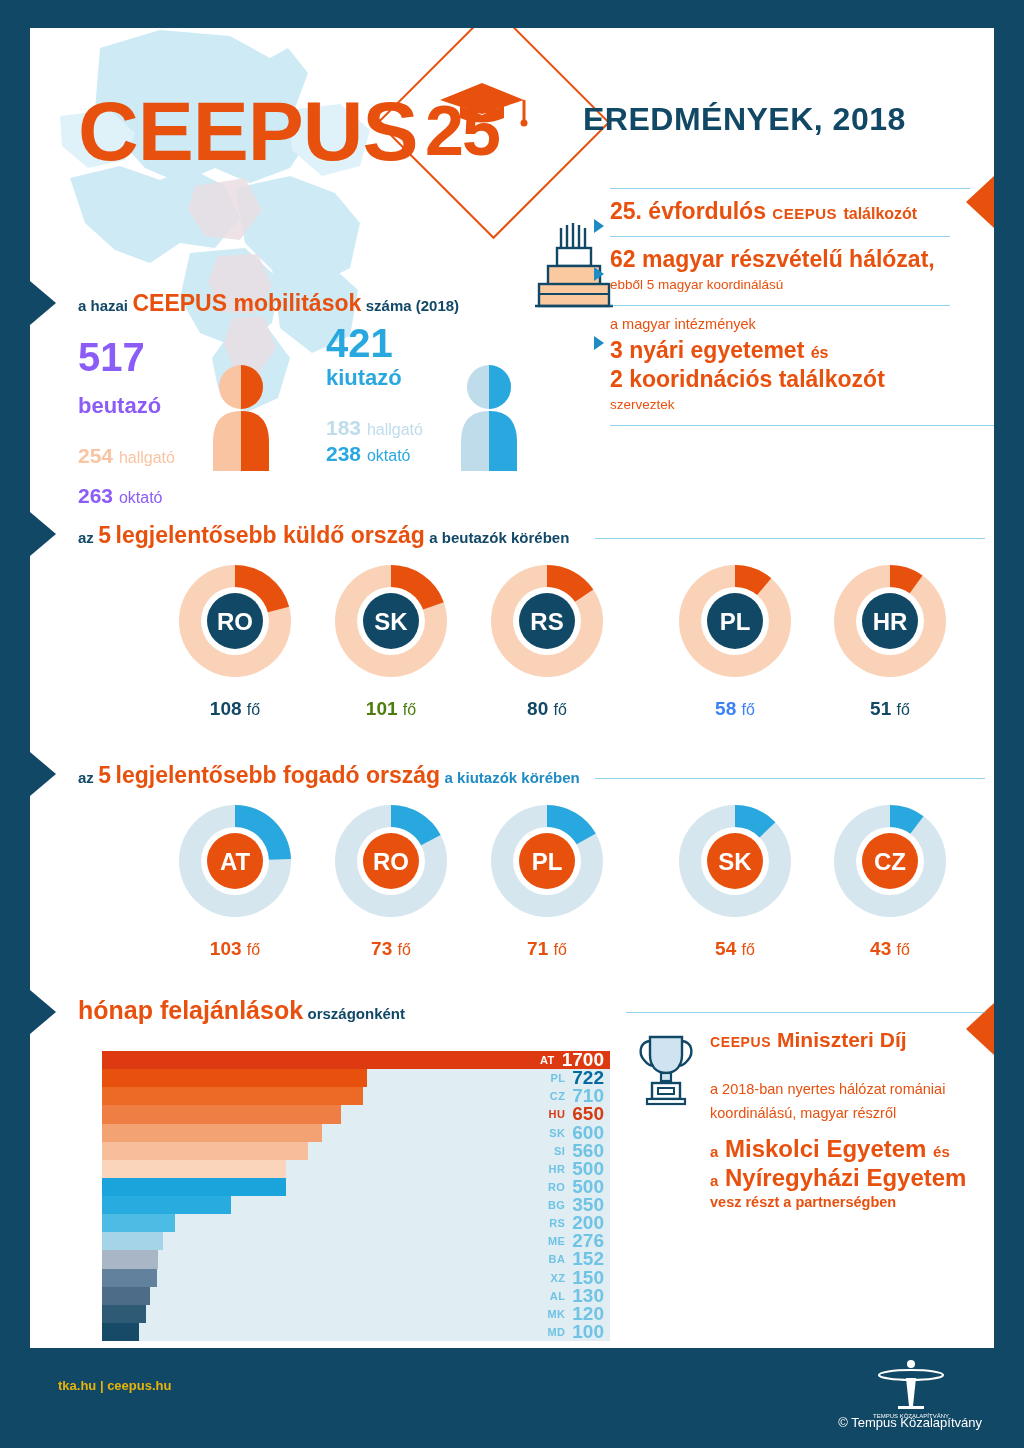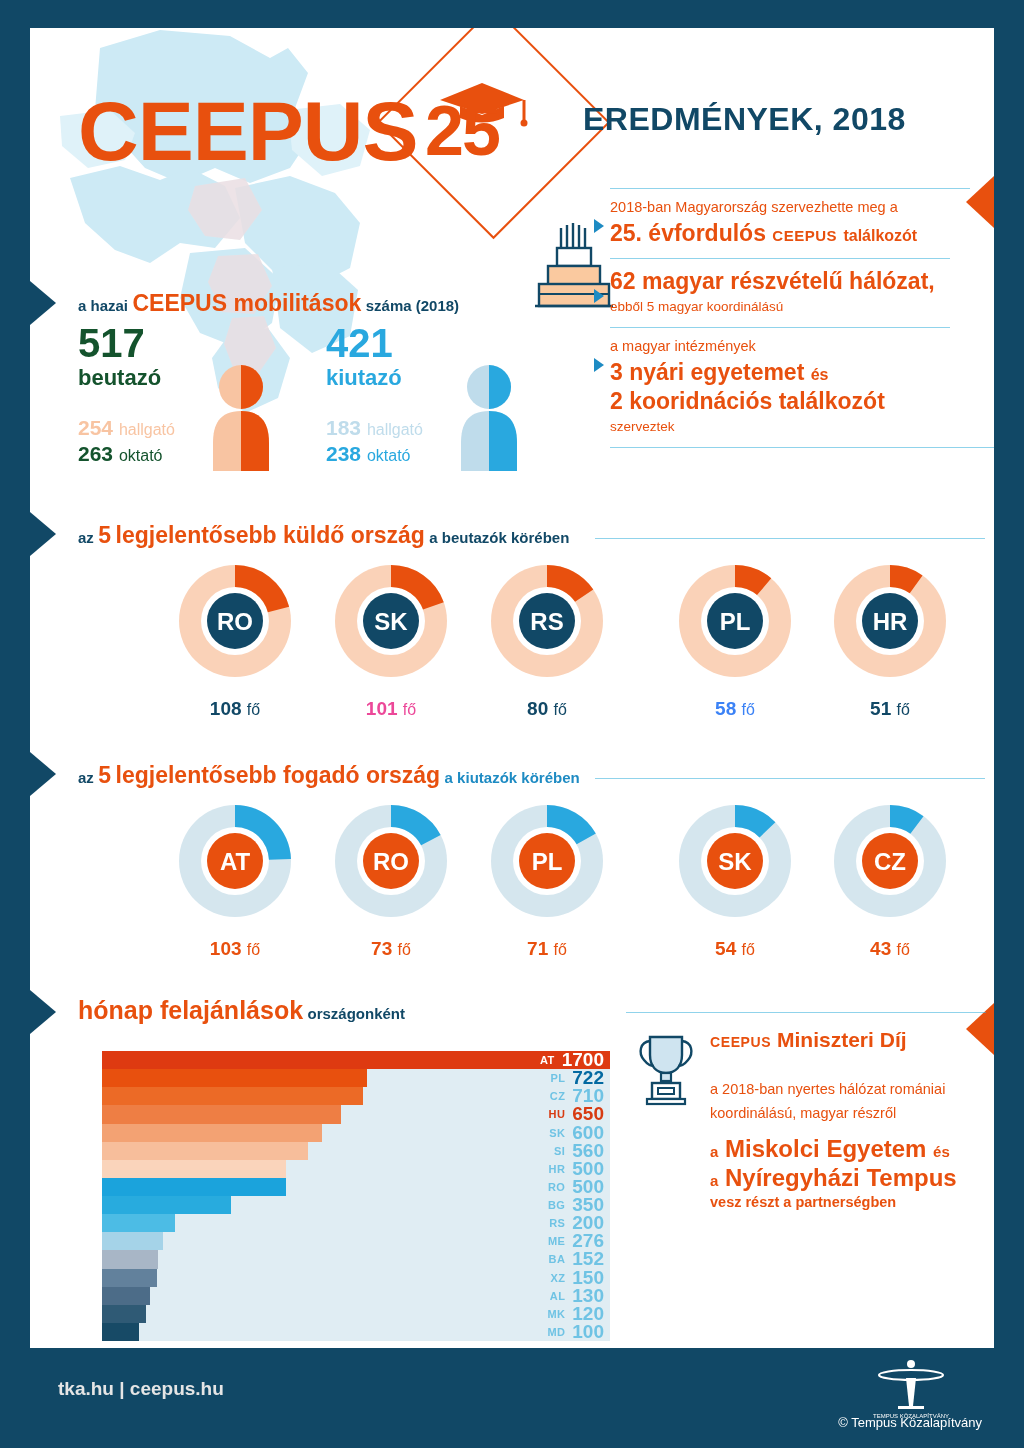--- a/index.html
+++ b/index.html
@@ -98,21 +98,21 @@
   .sh-main { font-size: 23px; font-weight: bold; color: #E8500E; }
   .sh-post { font-size: 15px; font-weight: bold; color: #1E8BC3; }
   .sh-post-navy { font-size: 15px; font-weight: bold; color: #114866; }
 
   
   .stat-block { position: absolute; }
   .stat-num { font-size: 40px; font-weight: bold; line-height: 1; }
   .stat-lab { font-size: 22px; font-weight: bold; line-height: 1.35; }
   .stat-sub { font-size: 21px; font-weight: bold; line-height: 1.25; }
   .stat-sub .unit { font-size: 16px; font-weight: normal; }
-  .in-main { color: #14532d; }
+  .in-main { color: #8b5cf6; margin-top: 14px; }
   .in-light { color: #F8C4A2; }
   .out-main { color: #29A8DF; }
   .out-light { color: #BFDCEB; }
 
   
   .donut-row { position: absolute; left: 0; width: 964px; }
   .donut-cell { position: absolute; width: 130px; text-align: center; }
   .donut-label {
     margin-top: 8px; font-size: 19px; font-weight: bold;
   }
@@ -140,21 +140,21 @@
   .prize-title .caps { font-size: 14px; letter-spacing: .6px; }
   .prize-body { font-size: 14.5px; color: #E8500E; line-height: 1.65; margin-top: 26px; }
   .prize-big { font-size: 24px; font-weight: bold; color: #E8500E; line-height: 1.22; }
   .prize-big .sm { font-size: 15px; font-weight: bold; }
   .prize-foot { font-size: 14.5px; color: #E8500E; margin-top: 2px; font-weight: bold; }
   .trophy-icon { position: absolute; left: 604px; top: 1003px; }
 
   
   .footer-url {
     position: absolute; left: 58px; top: 1378px;
-    color: #e5e5e5; font-size: 19px; font-weight: bold;
+    color: #eab308; font-size: 13px; font-weight: bold;
   }
   .footer-copy {
     position: absolute; right: 42px; top: 1415px;
     color: #ffffff; font-size: 13px;
   }
   .footer-logo { position: absolute; right: 58px; top: 1358px; }
 </style>
 </head>
 <body>
 
@@ -208,21 +208,20 @@
     <rect x="4" y="66" width="70" height="22" fill="#FAC99F" stroke="#114866" stroke-width="2.4"></rect>
     <line x1="4" y1="76" x2="74" y2="76" stroke="#114866" stroke-width="2"></line>
     <line x1="0" y1="88" x2="78" y2="88" stroke="#114866" stroke-width="2.6"></line>
   </svg>
 
   <div class="bullets">
 
     <div class="hr-line"></div>
     <div class="bullet-block">
       <div class="bullet-arrow"></div>
-      <div class="b-small">2018-ban Magyarország szervezhette meg a</div>
       <div class="b-big">
         <span>25. évfordulós</span>
         <span class="caps">CEEPUS</span>
         <span class="sm">találkozót</span>
       </div>
     </div>
 
     <div class="hr-line hr-short"></div>
     <div class="bullet-block">
       <div class="bullet-arrow"></div>
@@ -310,21 +309,21 @@
        <div class="donut-label" style="color:#114866">
          108 <span class="unit">fő</span>
        </div></div>
       <div class="donut-cell" style="left: 296px;"><svg width="130" height="130" viewBox="0 0 130 130">
          <circle cx="65" cy="65" r="56" fill="#FAD2B8"></circle>
          <circle cx="65" cy="65" r="34" fill="#ffffff"></circle>
          <path d="M65 9 A56 56 0 0 1 117.73183925021904 46.149187569522134 L97.01575954477585 53.55486388149558 A34 34 0 0 0 65 31 Z" fill="#E8500E"></path>
          <circle cx="65" cy="65" r="28" fill="#114866"></circle>
          <text x="65" y="74" text-anchor="middle" font-size="24" font-weight="bold" fill="#FFFFFF" font-family="Liberation Sans, sans-serif">SK</text>
        </svg>
-       <div class="donut-label" style="color:#ec4899">
+       <div class="donut-label" style="color:#4d7c0f">
          101 <span class="unit">fő</span>
        </div></div>
       <div class="donut-cell" style="left: 452px;"><svg width="130" height="130" viewBox="0 0 130 130">
          <circle cx="65" cy="65" r="56" fill="#FAD2B8"></circle>
          <circle cx="65" cy="65" r="34" fill="#ffffff"></circle>
          <path d="M65 9 A56 56 0 0 1 111.26480679709513 33.447382802254594 L93.08934698395062 45.843053844226006 A34 34 0 0 0 65 31 Z" fill="#E8500E"></path>
          <circle cx="65" cy="65" r="28" fill="#114866"></circle>
          <text x="65" y="74" text-anchor="middle" font-size="24" font-weight="bold" fill="#FFFFFF" font-family="Liberation Sans, sans-serif">RS</text>
        </svg>
        <div class="donut-label" style="color:#114866">
@@ -552,21 +551,21 @@
       <div>a 2018-ban nyertes hálózat romániai</div>
       <div>koordinálású, magyar részről</div>
     </div>
     <div class="prize-big" style="margin-top:8px">
       <span class="sm">a</span>
       <span>Miskolci Egyetem</span>
       <span class="sm">és</span>
     </div>
     <div class="prize-big">
       <span class="sm">a</span>
-      <span>Nyíregyházi Tempus</span>
+      <span>Nyíregyházi Egyetem</span>
     </div>
     <div class="prize-foot">vesz részt a partnerségben</div>
   </div>
 
 </div>
 
 <div class="footer-url">tka.hu | ceepus.hu</div>
 <svg class="footer-logo" width="110" height="62" viewBox="0 0 110 62">
   <circle cx="55" cy="6" r="4" fill="#ffffff"></circle>
   <ellipse cx="55" cy="17" rx="32" ry="5" fill="none" stroke="#ffffff" stroke-width="2.2"></ellipse>

